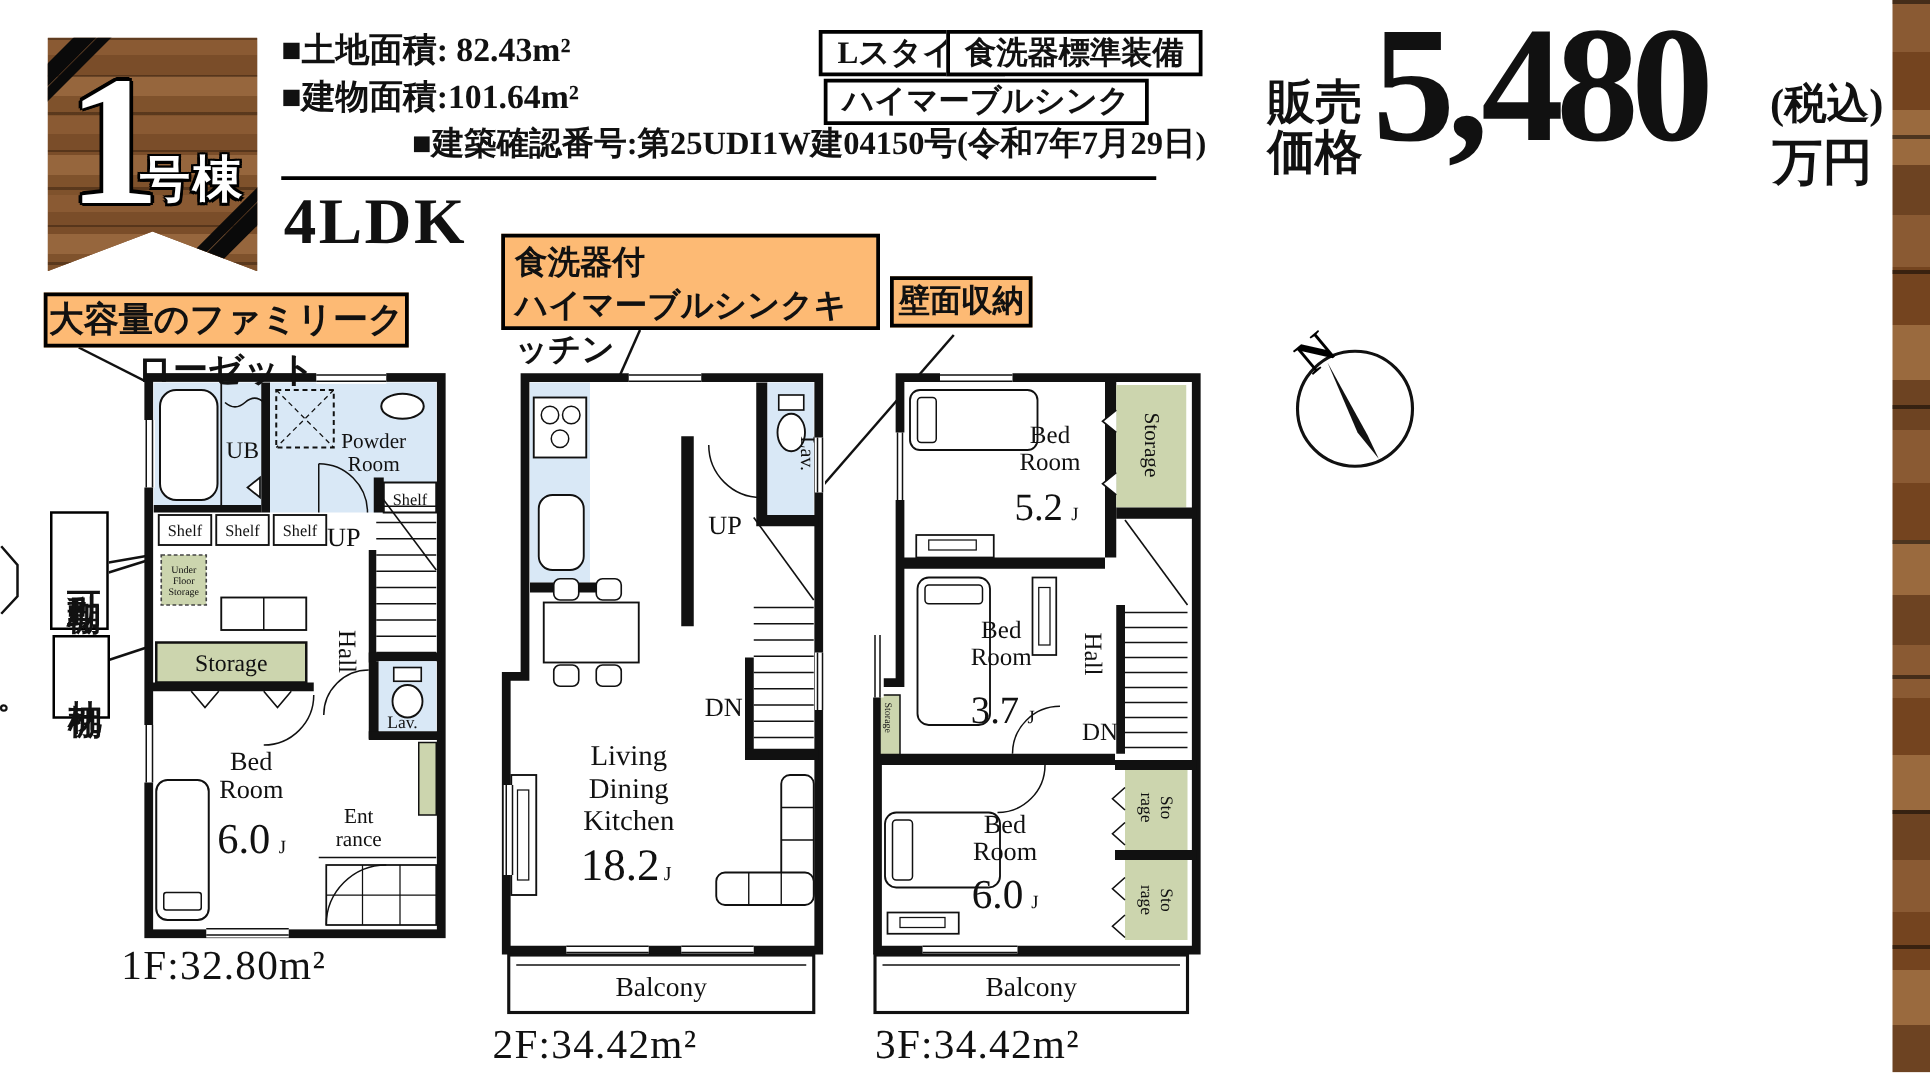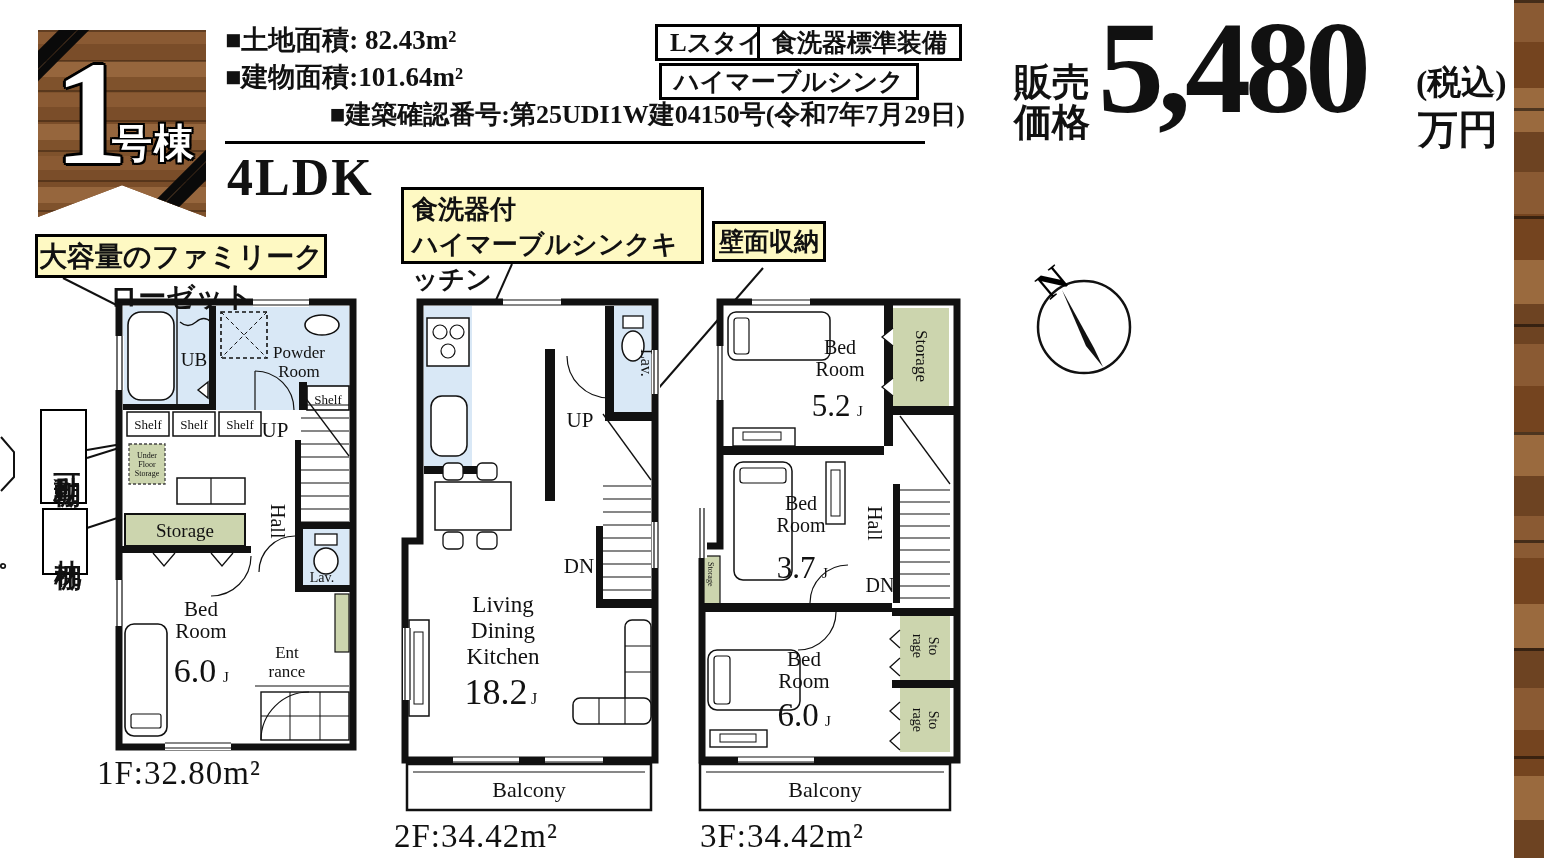--- a/index.html
+++ b/index.html
@@ -52,21 +52,21 @@
   .tag.t2 { left:757px; top:24px; }
   .tag.t3 { left:659px; top:63px; }
 
   
   .price-label { left:1014px; top:62px; font-size:38px; font-weight:bold; line-height:40px; }
   .price-amount { left:1098px; top:-18px; font-size:132px; font-weight:bold; letter-spacing:-6px; line-height:1.3; }
   .price-tax  { left:1416px; top:60px;  font-size:34px; font-weight:bold;text-align:right; }
   .price-unit { left:1418px; top:102px; font-size:40px; font-weight:bold; }
 
   
-  .callout { border:3px solid #000; background:#fef9c3; font-weight:bold; text-align:center; }
+  .callout { border:3px solid #000; background:#fdba74; font-weight:bold; text-align:center; }
   .co-famiclo { left:35px;  top:234px; width:292px; height:44px; font-size:28px; line-height:40px; }
   .co-kitchen { left:401px; top:187px; width:303px; height:77px; font-size:26px; line-height:35px; text-align:left; padding:2px 8px; }
   .co-wall    { left:712px; top:221px; width:114px; height:41px; font-size:25px; line-height:36px; }
   .vlabel {
     border:2.5px solid #000; background:#fff; font-size:27px; font-weight:bold;
     writing-mode:vertical-rl; text-orientation:upright; text-align:center; letter-spacing:4px;
   }
   .vl-kadou  { left:40px; top:409px; width:47px; height:95px; }
   .vl-makura { left:42px; top:508px; width:46px; height:67px; }
   .edge-frag { left:-2px; top:542px; font-size:24px; font-weight:bold; }

